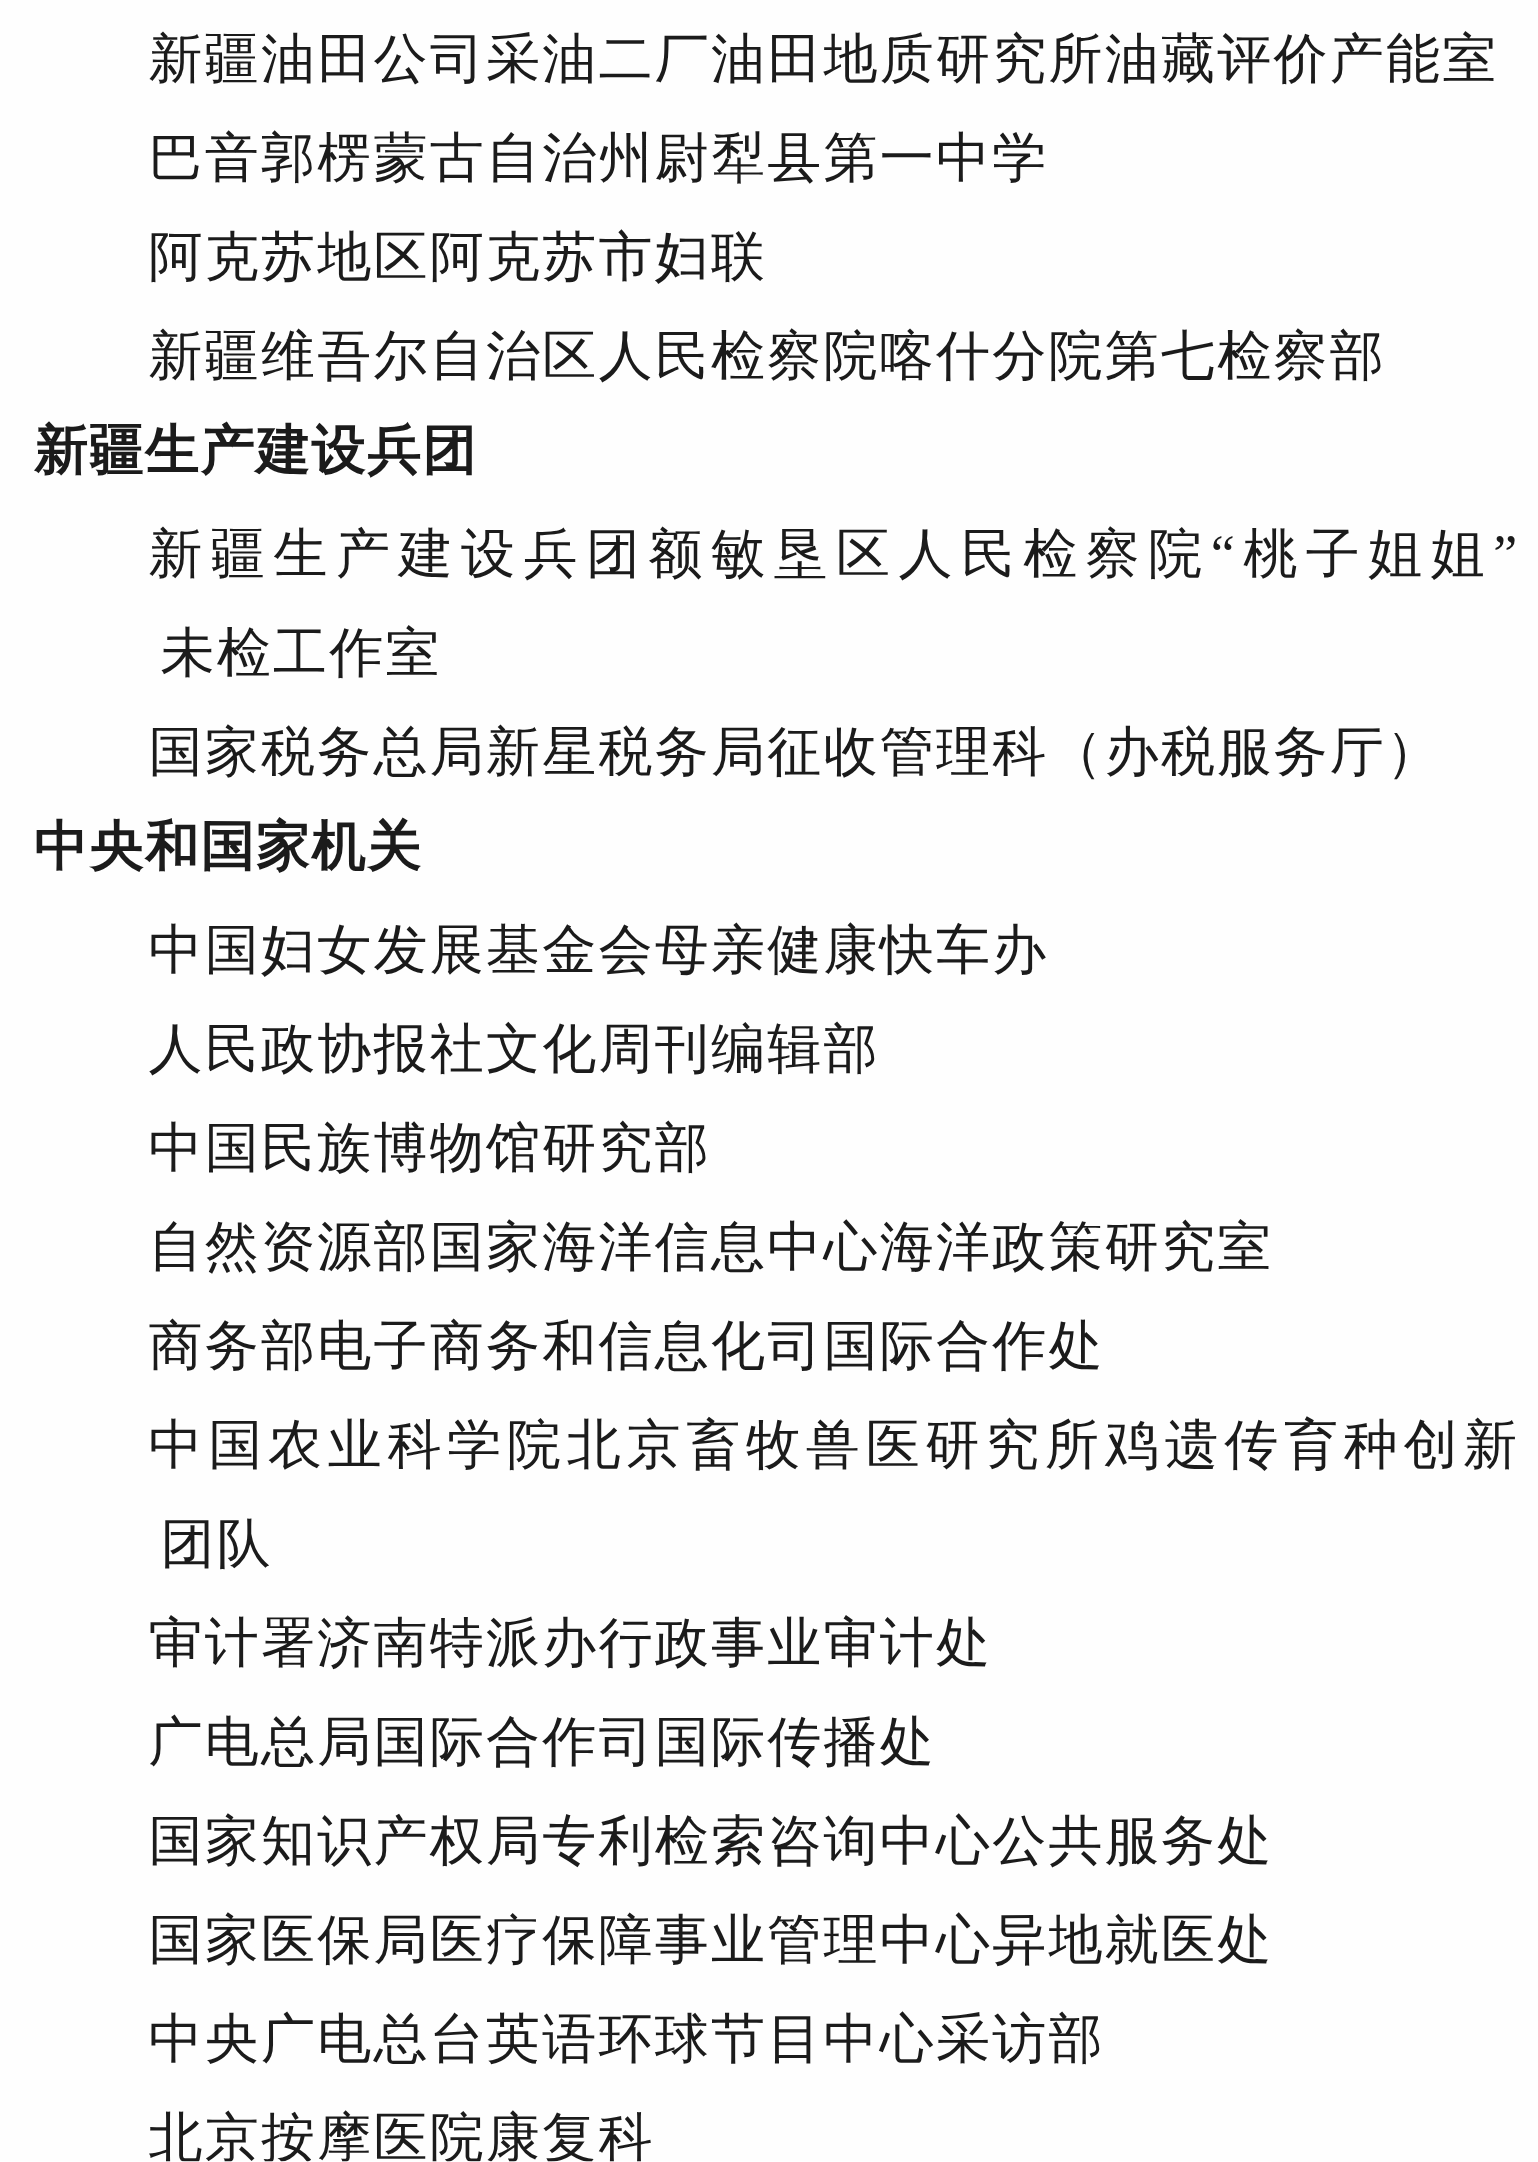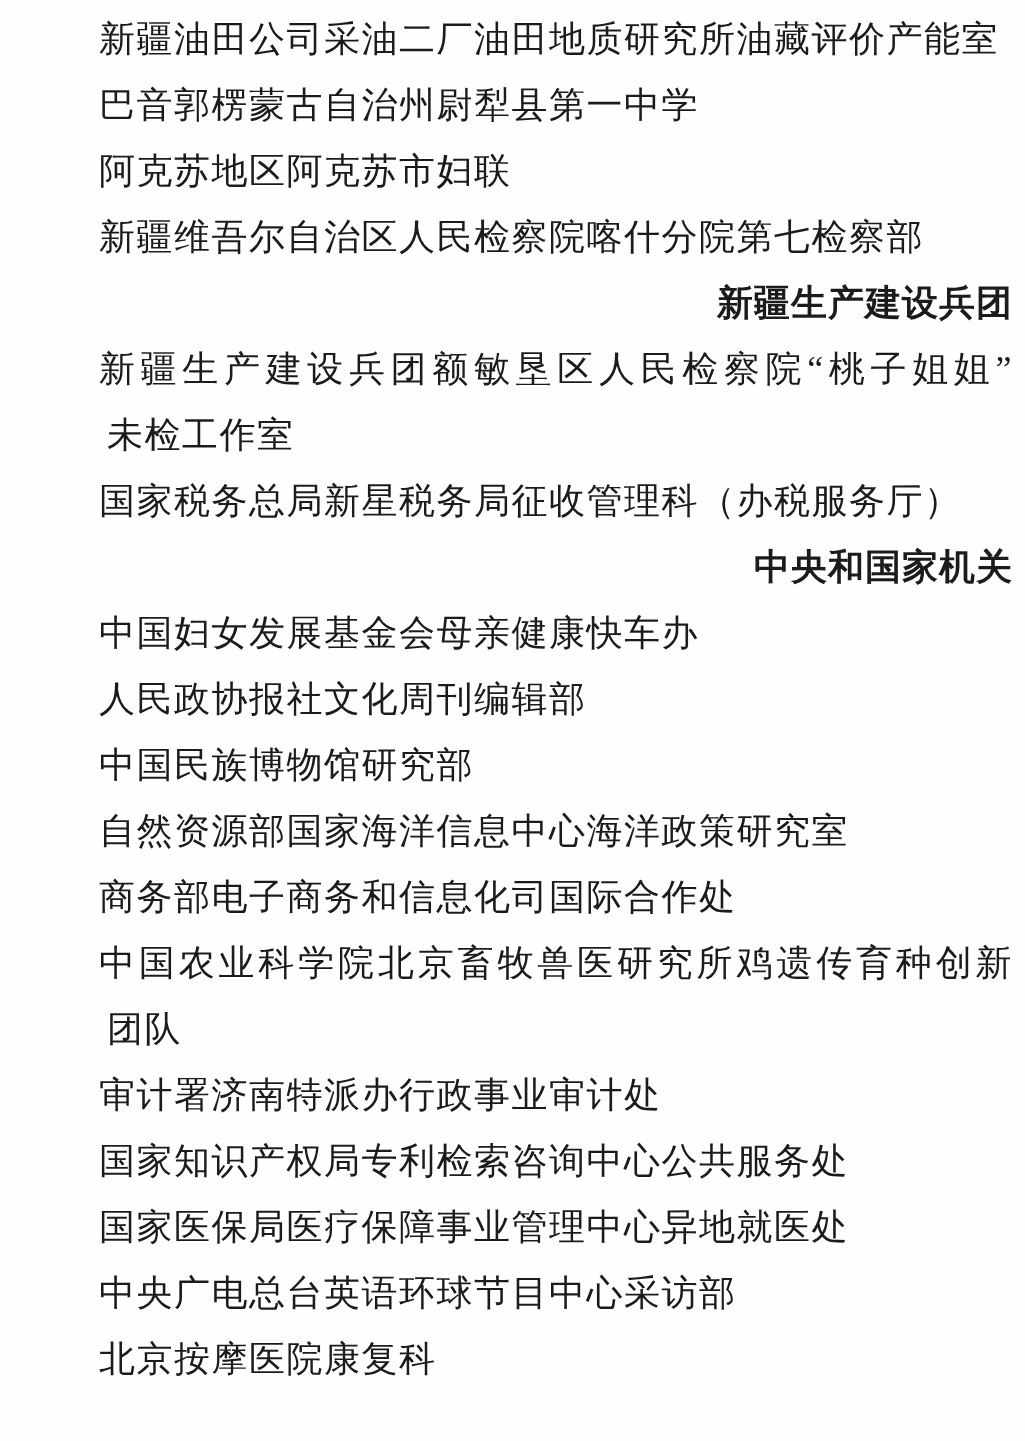--- a/index.html
+++ b/index.html
@@ -16,25 +16,24 @@
     background: #fefefe;
     color: #1b1b1b;
     padding: 6px 12px 11px 23px;
     font-family: "Liberation Serif", "DejaVu Serif", serif;
     font-size: 36px;
     line-height: 66px;
     letter-spacing: 1.5px;
   }
   .section-header {
     margin-left: 0;
-    font-family: Liberation Sans, sans-serif;
+    font-family: Liberation Mono, monospace;
     font-weight: 700;
     letter-spacing: 1px;
     white-space: nowrap;
-    text-align: right;
   }
   .org-item {
     margin: 0;
   }
   .org-line {
     margin-left: 84px;
     white-space: nowrap;
   }
   .org-line.first {
     margin-left: 76px;
@@ -90,20 +89,23 @@
     <div class="org-line first">商务部电子商务和信息化司国际合作处</div>
   </div>
   <div class="org-item">
     <div class="org-line first stretch">中国农业科学院北京畜牧兽医研究所鸡遗传育种创新</div>
     <div class="org-line">团队</div>
   </div>
   <div class="org-item">
     <div class="org-line first">审计署济南特派办行政事业审计处</div>
   </div>
   <div class="org-item">
+    <div class="org-line first">广电总局国际合作司国际传播处</div>
+  </div>
+  <div class="org-item">
     <div class="org-line first">国家知识产权局专利检索咨询中心公共服务处</div>
   </div>
   <div class="org-item">
     <div class="org-line first">国家医保局医疗保障事业管理中心异地就医处</div>
   </div>
   <div class="org-item">
     <div class="org-line first">中央广电总台英语环球节目中心采访部</div>
   </div>
   <div class="org-item">
     <div class="org-line first">北京按摩医院康复科</div>

